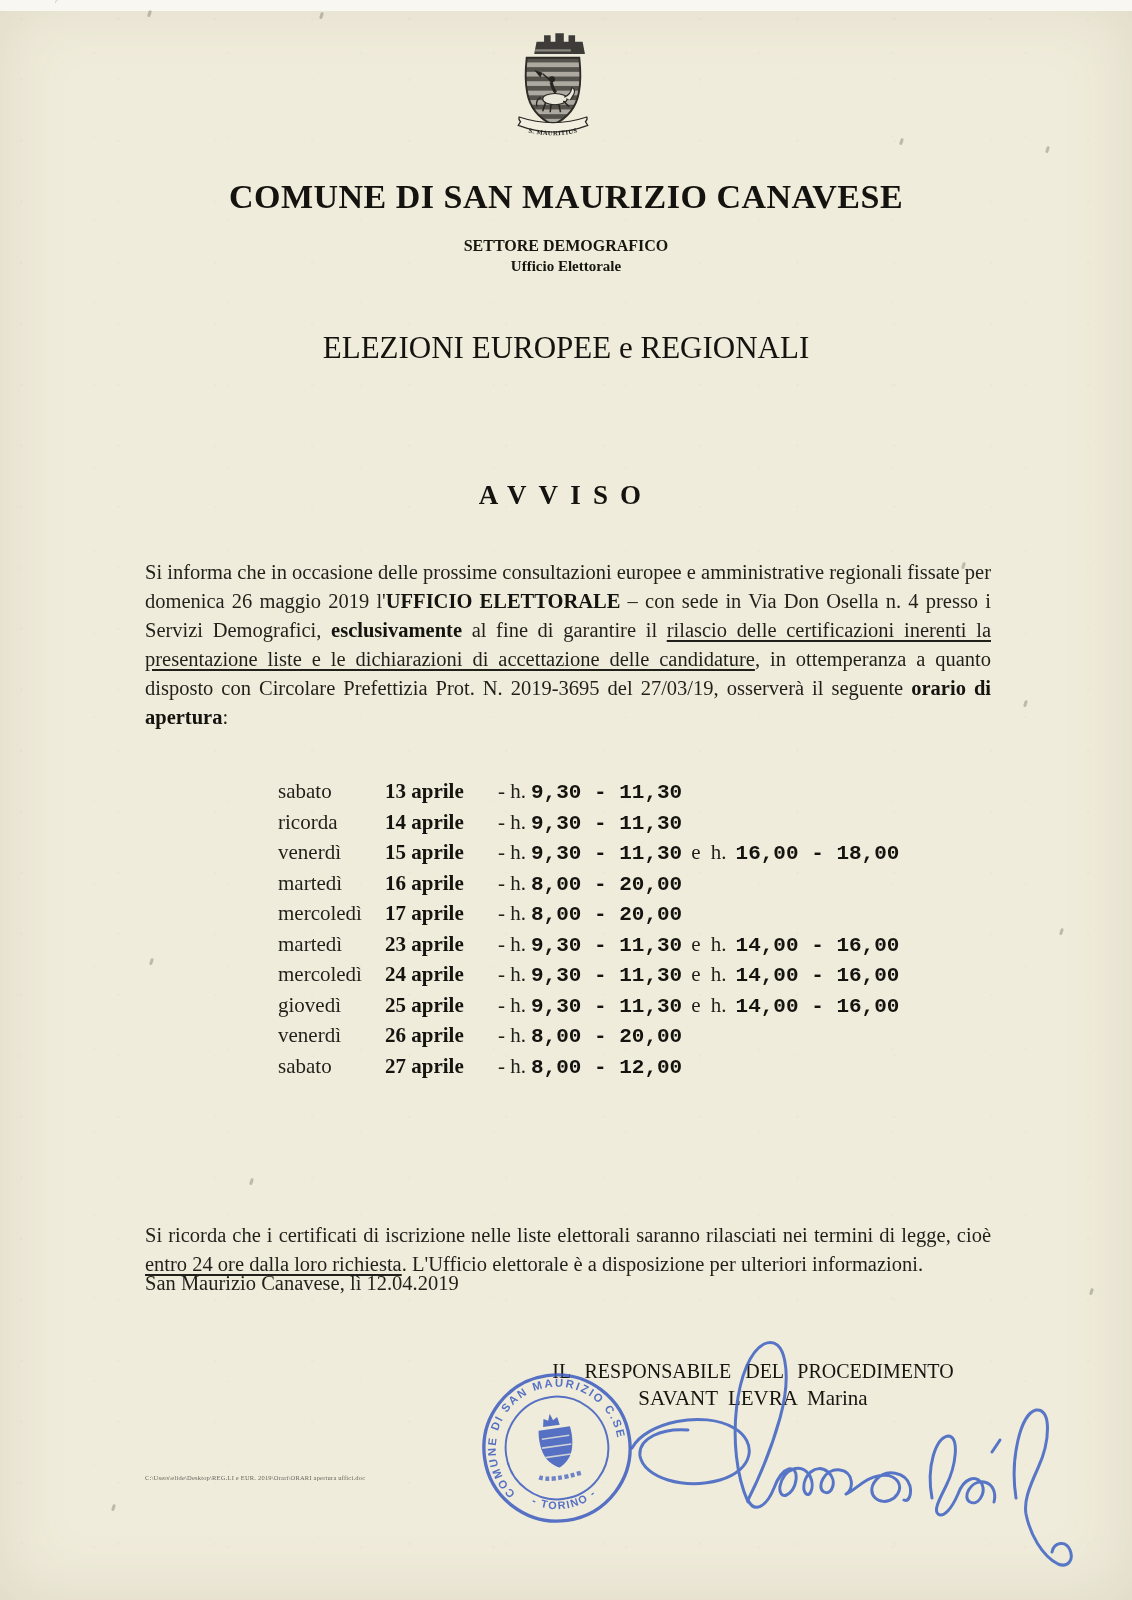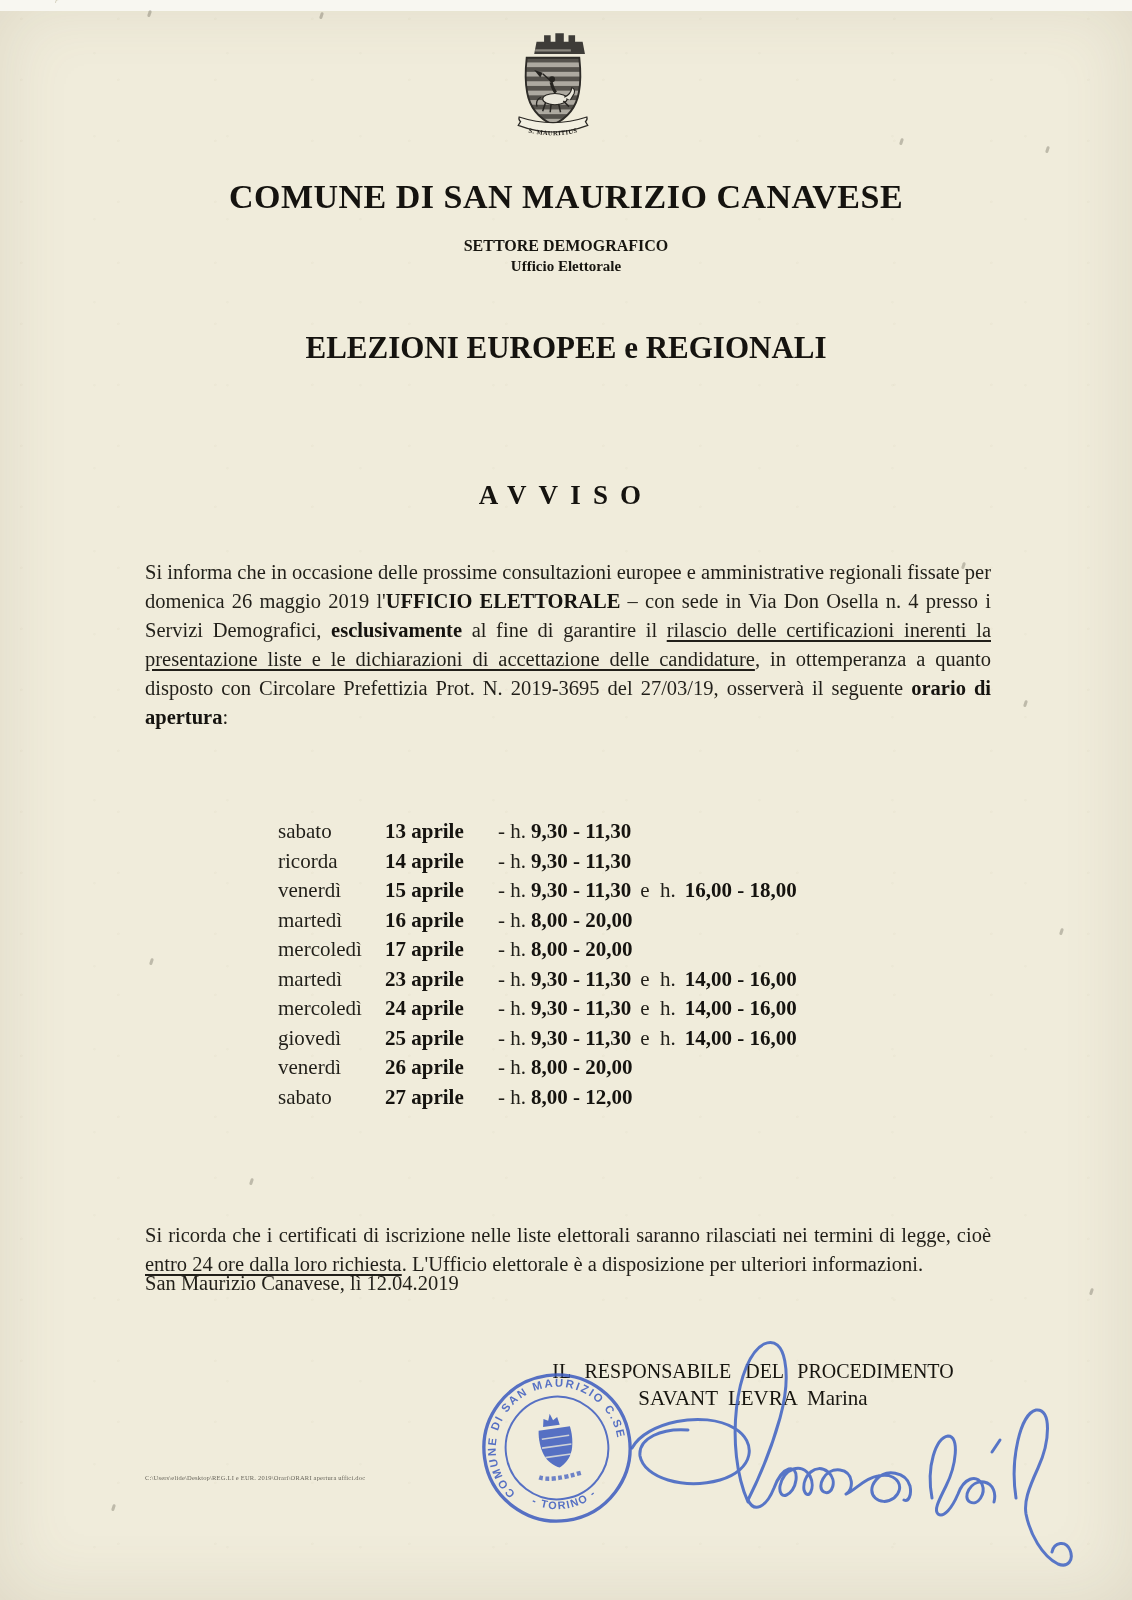--- a/index.html
+++ b/index.html
@@ -15,35 +15,35 @@
     font-family:"Liberation Serif","DejaVu Serif",serif;
     color:#211f19;
   }
   .abs{position:absolute;}
   .ctr{left:0;right:0;text-align:center;}
   
   .crest{left:506px;top:26px;width:94px;height:118px;}
   .municipality{top:178px;font-size:34px;font-weight:700;letter-spacing:.5px;color:#15130f;}
   .department{top:237px;font-size:16px;font-weight:700;color:#17150f;}
   .office{top:258px;font-size:15px;font-weight:700;color:#17150f;}
-  .title1{top:330px;font-size:31px;font-weight:700;color:#15130f;}
+  .title1{top:330px;font-size:31px;font-weight:400;color:#15130f;}
   .title2{top:370px;font-size:31px;font-weight:700;color:#15130f;}
   .avviso{top:480px;font-size:27px;font-weight:700;letter-spacing:.45em;color:#15130f;text-align:center;}
   
   .para{left:145px;width:846px;font-size:20.5px;line-height:29px;text-align:justify;}
   .intro{top:558px;}
   .closing{top:1221px;}
   .rb{font-weight:700;color:#15130f;}
   .ru{text-decoration:underline;text-underline-offset:3px;}
   
-  .schedule{left:278px;top:817px;font-size:21px;line-height:29.5px;}
+  .schedule{left:278px;top:777px;font-size:21px;line-height:29.5px;}
   .sched-row{display:grid;grid-template-columns:107px 113px auto;white-space:nowrap;}
   .sched-row .date{font-weight:700;color:#15130f;}
   .sched-row .pre{margin-right:5px;}
-  .sched-row .t{font-weight:700;color:#15130f;}
+  .sched-row .t{font-weight:700;color:#15130f;font-family:Liberation Mono, monospace;}
   .sched-row .conj{margin:0 9px;word-spacing:5px;}
   
   .dateline{left:145px;top:1272px;font-size:20.5px;}
   .sigblock{left:538px;top:1360px;width:430px;text-align:center;}
   .sig-role{font-size:20px;word-spacing:9px;color:#17150f;}
   .sig-name{font-size:21px;word-spacing:5px;margin-top:3px;color:#17150f;}
   .stamp{left:478px;top:1369px;width:158px;height:158px;}
   .signature{left:596px;top:1330px;width:502px;height:248px;}
   .filepath{left:145px;top:1474px;font-size:6.5px;color:#45423a;opacity:.8;letter-spacing:.2px;}
   .bottom-edge{left:0;bottom:0;width:1132px;height:11px;background:#f8f7f1;}

